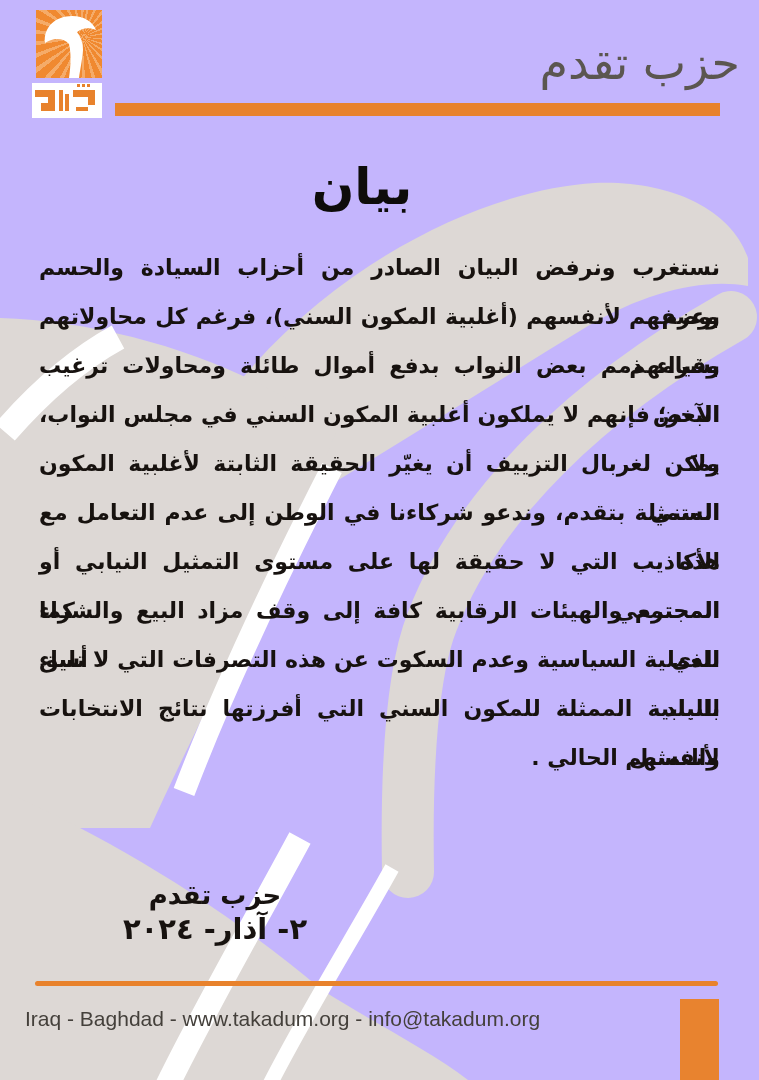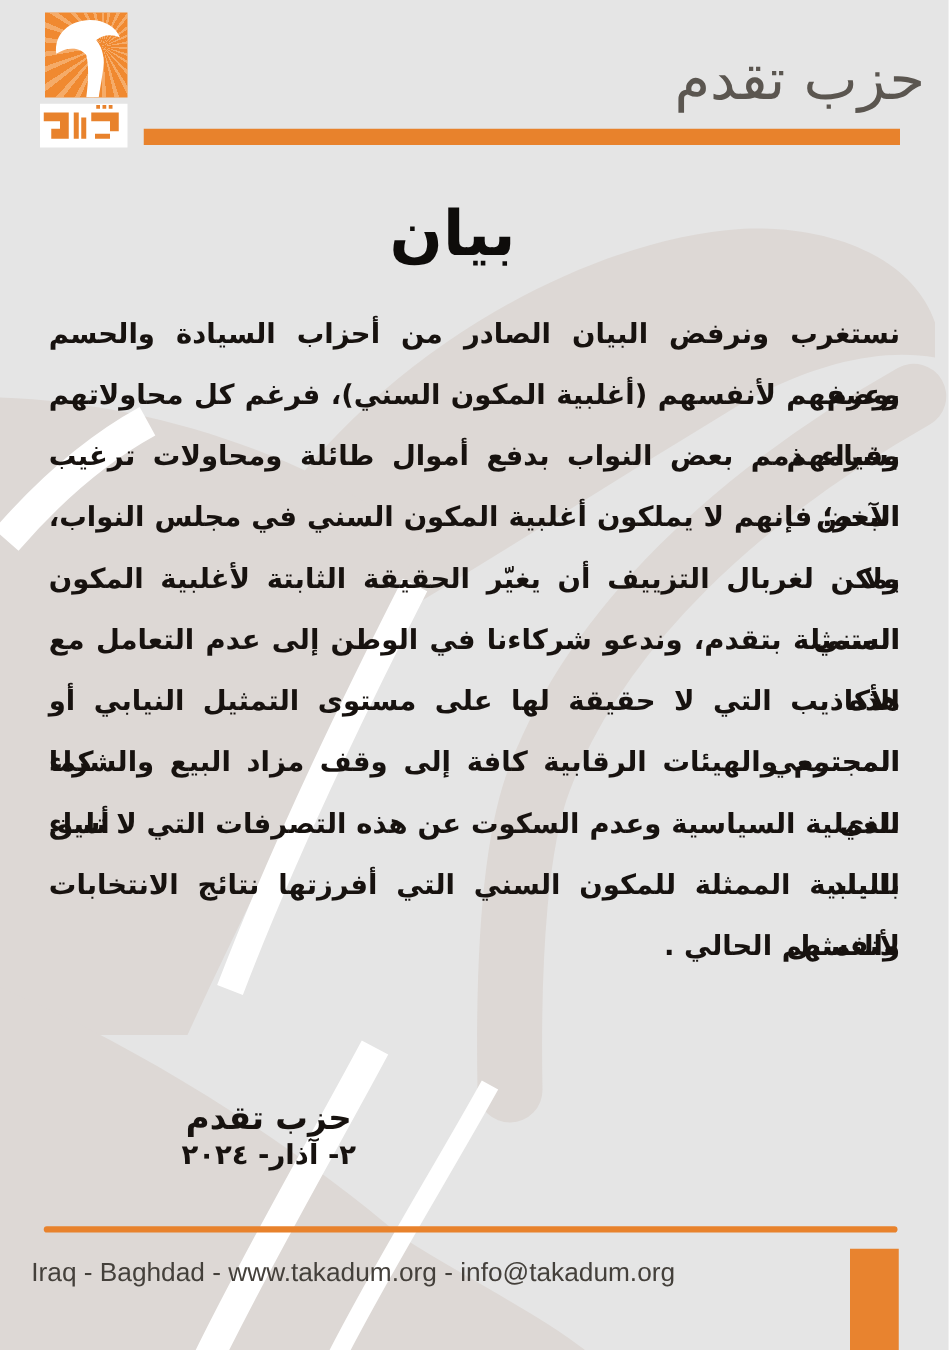--- a/index.html
+++ b/index.html
@@ -1,17 +1,17 @@
 <!DOCTYPE html>
 <html lang="ar" dir="rtl"><head>
 <meta charset="utf-8">
 <style>
   html,body{margin:0;padding:0;background:#fff;}
   .page{
-    position:relative;width:759px;height:1080px;overflow:hidden;background:#e5e5e5;
+    position:relative;width:759px;height:1080px;overflow:hidden;background:#c4b5fd;
     font-family:"DejaVu Sans",sans-serif;direction:rtl;
   }
   
   .watermark{position:absolute;inset:0;z-index:0;pointer-events:none;}
   
   .logo{position:absolute;top:10px;left:32px;width:70px;height:108px;z-index:2;}
   .logo-square{position:relative;width:66px;height:68px;background:#F08930;overflow:hidden;}
   .logo-rays{position:absolute;inset:0;
     background:repeating-conic-gradient(from 8deg at 70% 40%,rgba(255,235,210,.35) 0deg 5deg,rgba(240,137,48,0) 5deg 14deg);}
   .logo-bird{position:absolute;inset:0;}
@@ -32,21 +32,21 @@
     color:#17120f;font-weight:bold;font-size:22px;
   }
   .line{
     height:49px;line-height:49px;
     text-align:justify;text-align-last:justify;
   }
   .line.last{text-align-last:right;}
   
   .signature{position:absolute;top:880px;left:85px;width:260px;text-align:center;z-index:2;color:#17120f;}
   .sig-party{font-size:26px;font-weight:bold;line-height:1.2;}
-  .sig-date{font-size:22px;font-weight:bold;line-height:1.3;}
+  .sig-date{font-size:29px;font-weight:bold;line-height:1.3;}
   
   .footer-rule{position:absolute;top:981px;left:35px;width:683px;height:5px;background:#E8822C;border-radius:3px;z-index:2;}
   .footer-contact{
     position:absolute;top:1007px;left:25px;z-index:2;direction:ltr;text-align:right;
     font-family:"Liberation Sans",sans-serif;font-size:21px;color:#44403B;
   }
   .footer-accent-block{position:absolute;top:999px;left:680px;width:39px;height:81px;background:#E8832F;z-index:2;}
 </style>
 </head>
 <body>

